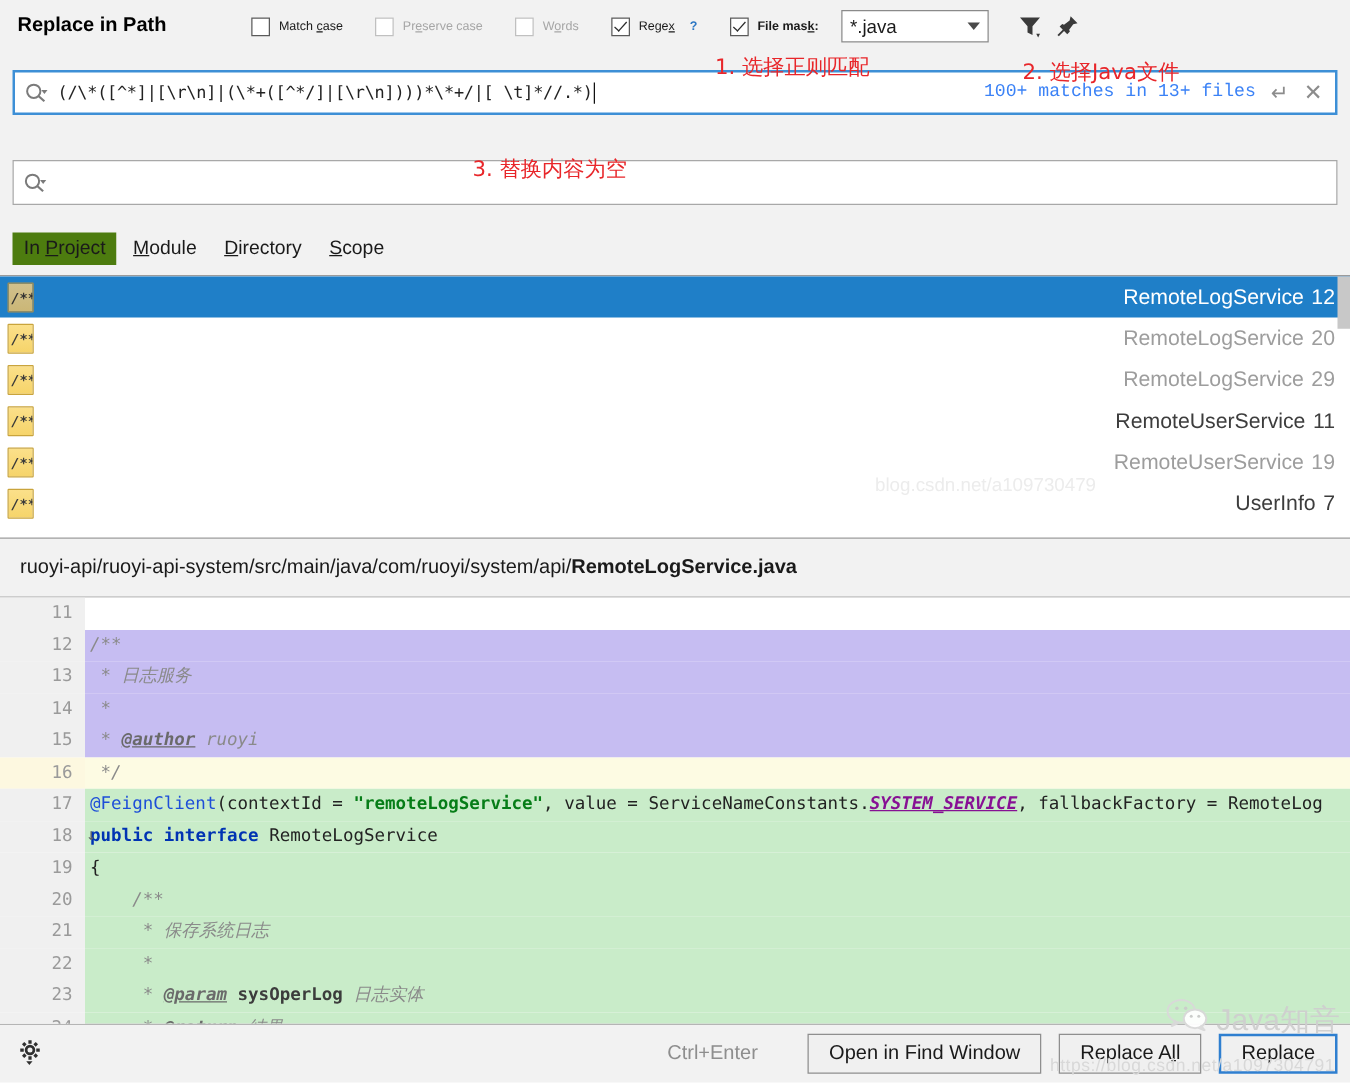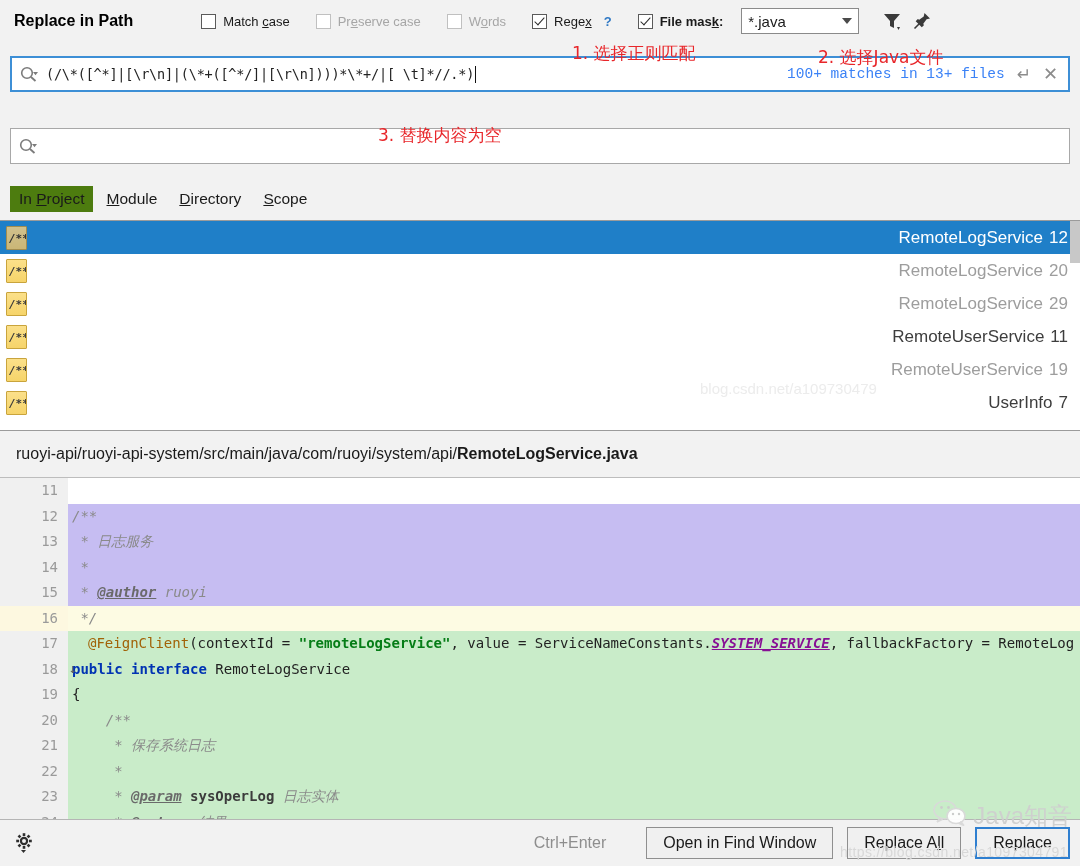--- a/index.html
+++ b/index.html
@@ -35,21 +35,21 @@
     font-size: 16px;
     color: #000;
     margin-right: 68px;
     white-space: nowrap;
   }
   .chk {
     display: flex; align-items: center;
     gap: 7px;
     margin-right: 26px;
     white-space: nowrap;
-    font-size: 13px;
+    font-size: 10px;
   }
   .chk.disabled { color: #a6a6a6; }
   .box {
     width: 15px; height: 15px;
     border: 1px solid #5a5a5a;
     background: #fff;
     display: inline-block;
     position: relative;
     flex: none;
     box-sizing: border-box;
@@ -270,21 +270,21 @@
     box-sizing: border-box;
     overflow: hidden;
   }
   .bg-purple { background: #c6bdf2; }
   .bg-yellow { background: #fdfbe3; }
   .bg-green  { background: #c9ecc9; }
   .bg-greendark { background: #b7ddb7; }
   .cmt { color: #8a8a8a; font-style: italic; }
   .tag { color: #6a6a6a; font-style: italic; font-weight: bold; text-decoration: underline; }
   .kw { color: #0033b3; font-weight: bold; }
-  .ann { color: #a16207; margin-left: 16px; }
+  .ann { color: #1d4ed8; }
   .str { color: #067d17; font-weight: bold; }
   .const { color: #871094; font-style: italic; font-weight: bold; text-decoration: underline; }
   .plain { color: #222; }
   .pbold { color: #3c3c3c; font-weight: bold; }
 
   
   .bottom {
     height: 46px;
     background: #f2f2f2;
     border-top: 1px solid #b5b5b5;

